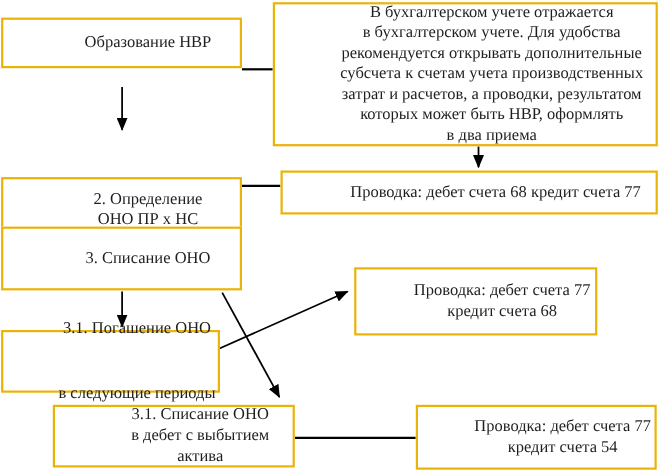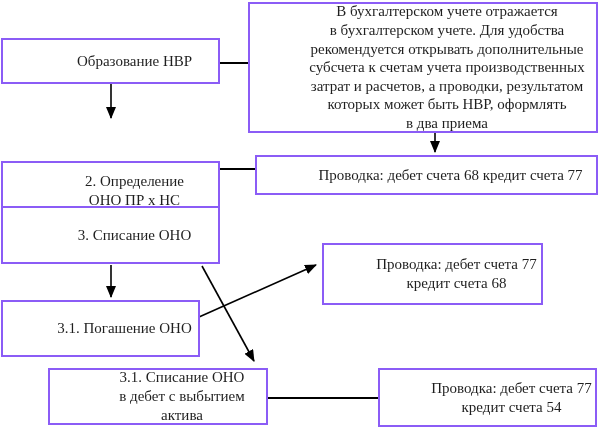--- a/index.html
+++ b/index.html
@@ -17,39 +17,39 @@
     overflow: hidden;
   }
   #wires {
     position: absolute;
     left: 0;
     top: 0;
   }
   .box {
     position: absolute;
     box-sizing: border-box;
-    border: 2px solid #8b5cf6;
+    border: 2px solid #eab308;
     background: #ffffff;
     display: flex;
     flex-direction: column;
     justify-content: center;
     text-align: center;
     font-size: 15px;
     line-height: 19px;
     padding-left: 48px;
   }
   .box span {
     display: block;
     width: 100%;
   }
   .box.note {
     line-height: 18.6px;
   }
   
-  #b-obrazovanie      { left: 1px;   top: 38px;  width: 219px; height: 46px; }
+  #b-obrazovanie      { left: 1px;   top: 16px;  width: 219px; height: 46px; }
   #b-opredelenie      { left: 1px;   top: 121px; width: 219px; height: 59px; margin-top: 40px; }
   #b-spisanie         { left: 1px;   top: 206px; width: 219px; height: 58px; }
   #b-pogashenie       { left: 1px;   top: 300px; width: 199px; height: 57px; gap: 40px; }
   #b-vybytie          { left: 48px;  top: 368px; width: 220px; height: 57px; }
   #b-note             { left: 248px; top: 2px;   width: 350px; height: 131px; }
   #b-provodka-68-77   { left: 255px; top: 155px; width: 343px; height: 40px; }
   #b-provodka-77-68   { left: 322px; top: 243px; width: 221px; height: 62px; }
   #b-provodka-77-99   { left: 378px; top: 368px; width: 219px; height: 59px; }
 </style>
 </head>
@@ -84,20 +84,21 @@
     <span>2. Определение</span>
     <span>ОНО ПР х НС</span>
   </div>
 
   <div class="box" id="b-spisanie">
     <span>3. Списание ОНО</span>
   </div>
 
   <div class="box" id="b-pogashenie">
     <span>3.1. Погашение ОНО</span>
+    <span>в следующие периоды</span>
   </div>
 
   <div class="box" id="b-vybytie">
     <span>3.1. Списание ОНО</span>
     <span>в дебет с выбытием актива</span>
   </div>
 
   <div class="box note" id="b-note">
     <span>В бухгалтерском учете отражается</span>
     <span>в бухгалтерском учете. Для удобства</span>

